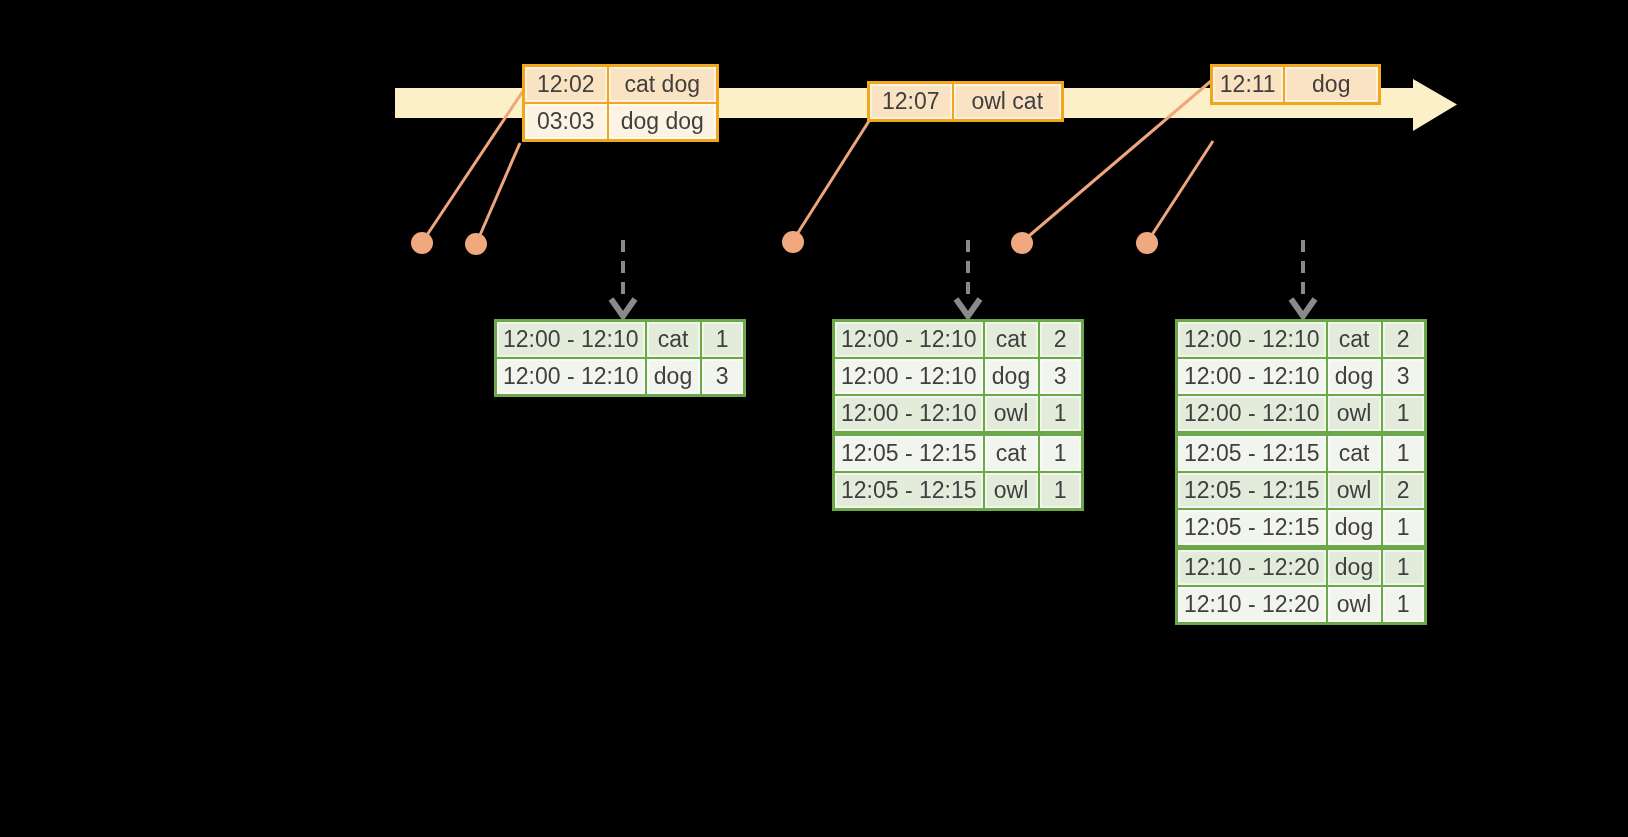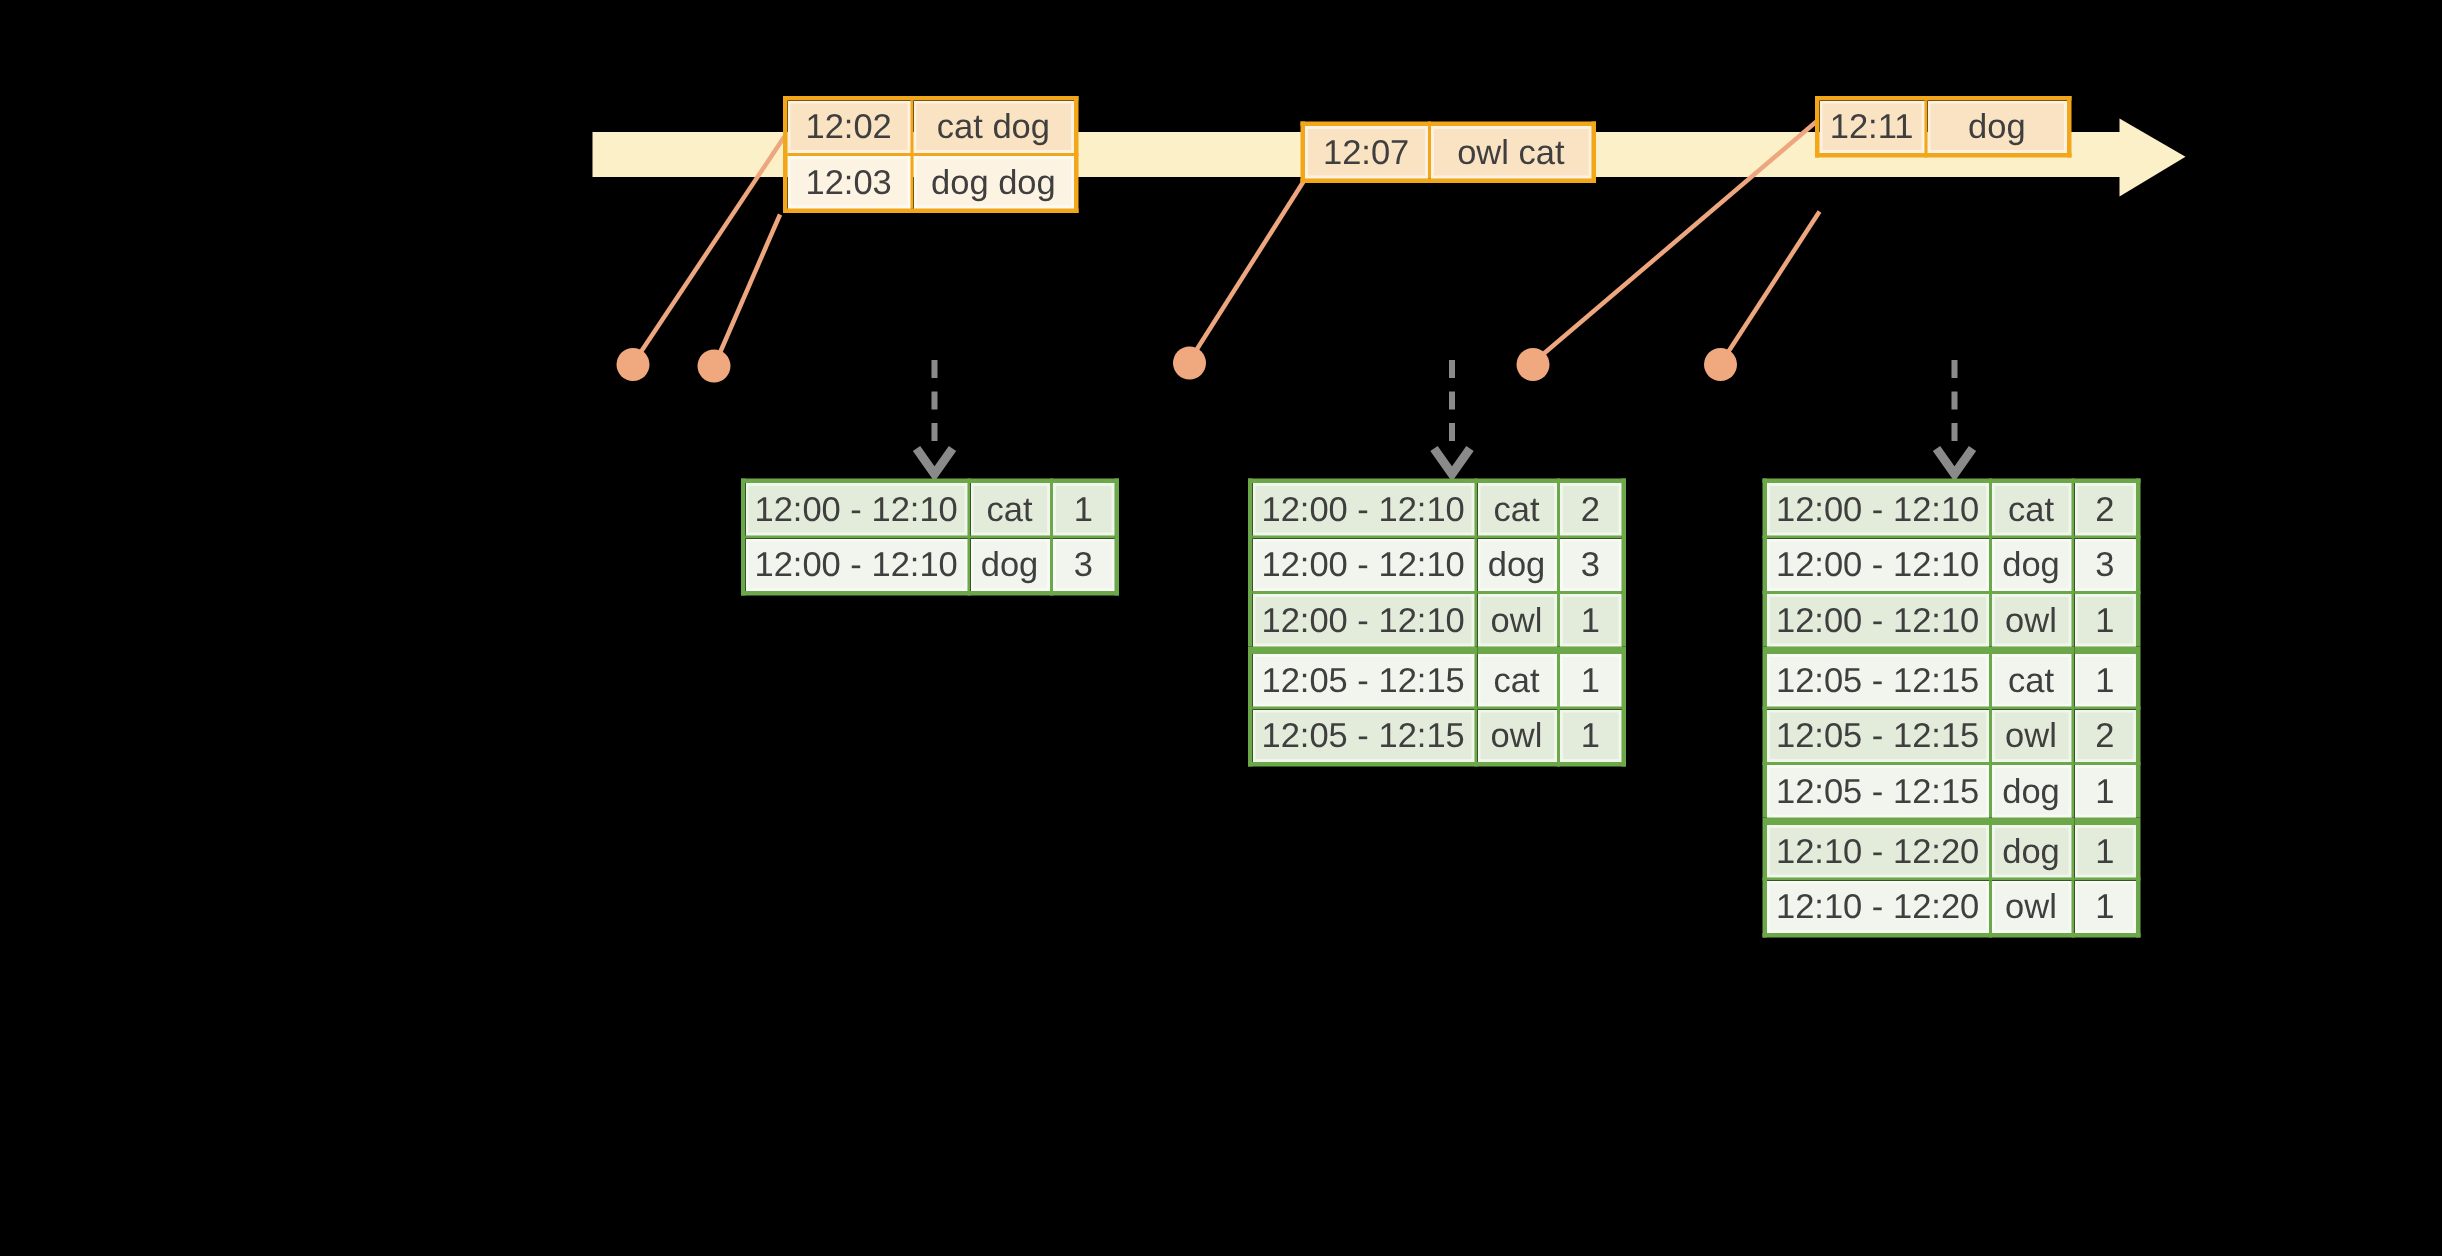--- a/index.html
+++ b/index.html
@@ -70,21 +70,21 @@
     <colgroup>
         <col style="width:84px">
         <col style="width:110px">
       </colgroup>
     <tbody>
       <tr class="dark">
         <td>12:02</td>
         <td>cat dog</td>
       </tr>
       <tr class="light">
-        <td>12:03</td>
+        <td>03:03</td>
         <td>dog dog</td>
       </tr>
     </tbody>
   </table>
 
   <table class="event-table" style="left:867px;top:81px;">
     <colgroup>
         <col style="width:84px">
         <col style="width:110px">
       </colgroup>

